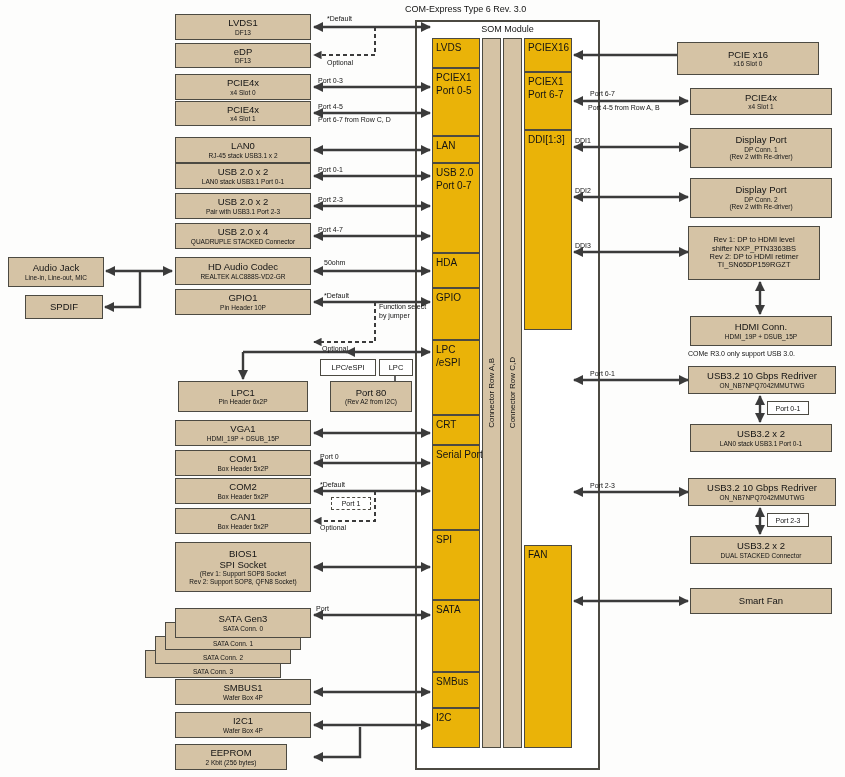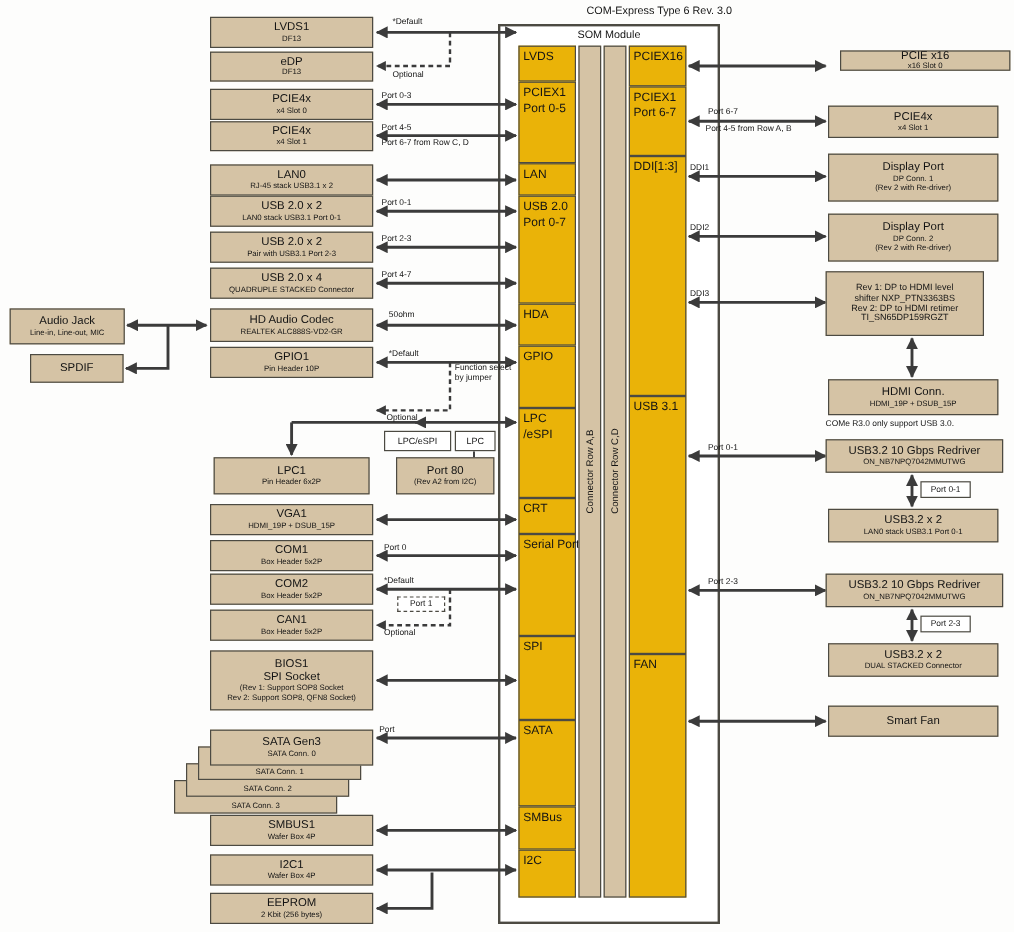--- a/index.html
+++ b/index.html
@@ -1,21 +1,21 @@
 <!DOCTYPE html>
 <html><head>
 <meta charset="utf-8">
 <style>
   html,body { margin:0; padding:0; background:#ffffff; }
   .stage { position:relative; width:845px; height:777px; background:#fdfdfc;
            font-family:"Liberation Sans", sans-serif; color:#141414; overflow:hidden; }
   .wires { position:absolute; left:0; top:0; z-index:2; }
   .module-outer { position:absolute; left:415px; top:20px; width:185px; height:750px;
                   border:2px solid #4c4a42; background:#ffffff; box-sizing:border-box; z-index:1; }
-  .mtitle { position:absolute; left:405px; top:4px; width:205px; text-align:right;
+  .mtitle { position:absolute; left:405px; top:4px; width:205px; text-align:left;
             font-size:9px; z-index:6; }
   .mname  { position:absolute; left:415px; top:24px; width:185px; text-align:center;
             font-size:9px; z-index:6; }
   .sec { position:absolute; background:#eab308; border:1px solid #4c4a42; box-sizing:border-box;
          padding:3px 3px; font-size:10px; line-height:1.25; z-index:3; }
   .sec span { display:block; white-space:nowrap; }
   .strip { position:absolute; background:#d5c3a5; border:1px solid #4c4a42; box-sizing:border-box;
            display:flex; align-items:center; justify-content:center; z-index:3; }
   .vtext { writing-mode:vertical-rl; transform:rotate(180deg); font-size:8px; white-space:nowrap; }
   .box { position:absolute; background:#d5c3a5; border:1px solid #4c4a42; box-sizing:border-box;
@@ -144,23 +144,20 @@
   <div class="sec" style="left:524px;top:38px;width:48px;height:34px">
       <span>PCIEX16</span>
     </div>
   <div class="sec" style="left:524px;top:72px;width:48px;height:58px">
       <span>PCIEX1</span>
       <span>Port 6-7</span>
     </div>
   <div class="sec" style="left:524px;top:130px;width:48px;height:200px">
       <span>DDI[1:3]</span>
     </div>
-  <div class="sec" style="left:524px;top:330px;width:48px;height:215px">
-      <span>USB 3.1</span>
-    </div>
   <div class="sec" style="left:524px;top:545px;width:48px;height:203px">
       <span>FAN</span>
     </div>
 
   <div class="box" style="left:8px;top:257px;width:96px;height:30px">
       <span class="bt">Audio Jack</span>
       <span class="bs">Line-in, Line-out, MIC</span>
     </div>
   <div class="box" style="left:25px;top:295px;width:78px;height:24px">
       <span class="bt">SPDIF</span>
@@ -256,26 +253,26 @@
       <span class="bs">SATA Conn. 3</span>
     </div>
   <div class="box" style="left:175px;top:679px;width:136px;height:26px">
       <span class="bt">SMBUS1</span>
       <span class="bs">Wafer Box 4P</span>
     </div>
   <div class="box" style="left:175px;top:712px;width:136px;height:26px">
       <span class="bt">I2C1</span>
       <span class="bs">Wafer Box 4P</span>
     </div>
-  <div class="box" style="left:175px;top:744px;width:136px;height:26px">
+  <div class="box" style="left:175px;top:744px;width:112px;height:26px">
       <span class="bt">EEPROM</span>
       <span class="bs">2 Kbit (256 bytes)</span>
     </div>
 
-  <div class="box" style="left:700px;top:42px;width:142px;height:17px">
+  <div class="box" style="left:677px;top:42px;width:142px;height:33px">
       <span class="bt">PCIE x16</span>
       <span class="bs">x16 Slot 0</span>
     </div>
   <div class="box" style="left:690px;top:88px;width:142px;height:27px">
       <span class="bt">PCIE4x</span>
       <span class="bs">x4 Slot 1</span>
     </div>
   <div class="box" style="left:690px;top:128px;width:142px;height:40px">
       <span class="bt">Display Port</span>
       <span class="bs">DP Conn. 1</span>

